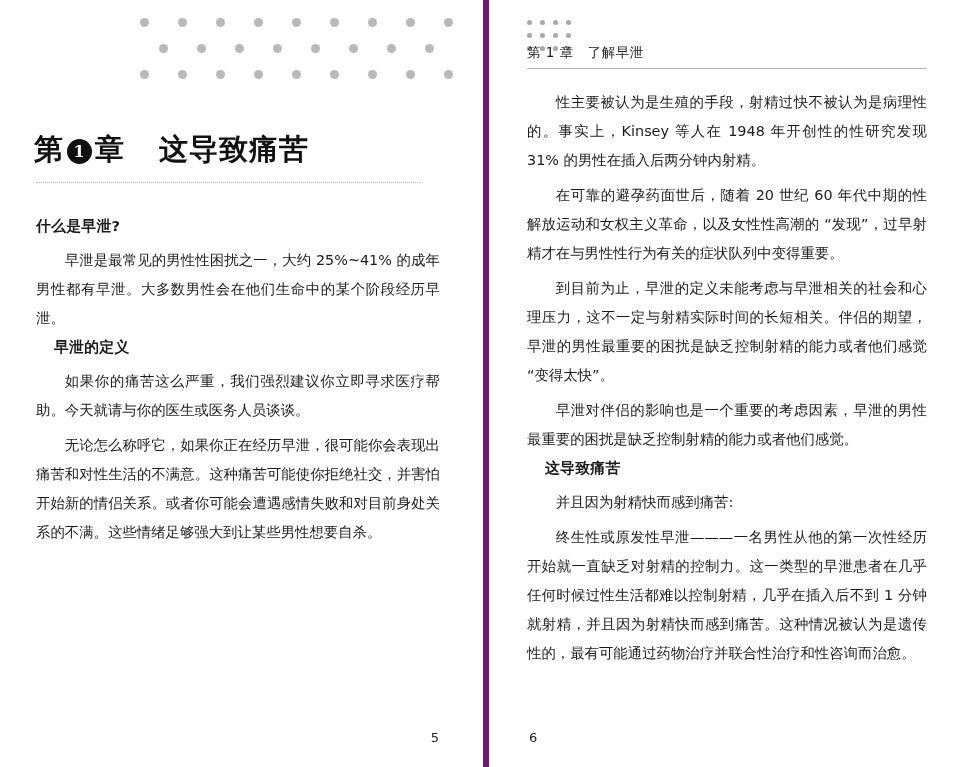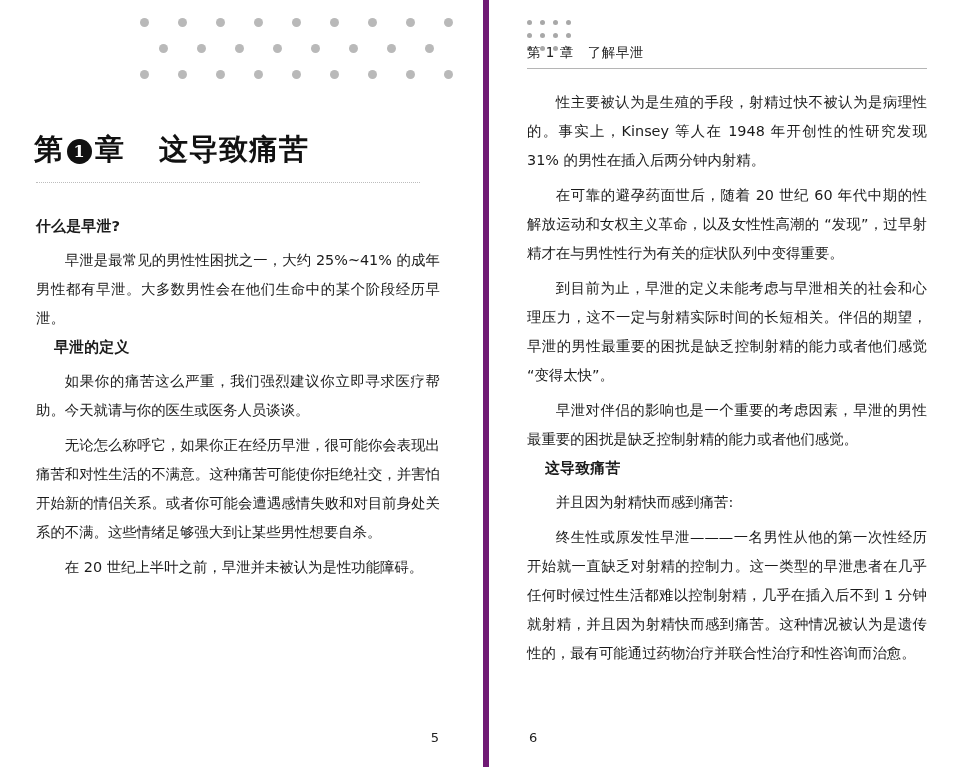--- a/index.html
+++ b/index.html
@@ -218,21 +218,20 @@
     </div>
 
     <div class="title-rule"></div>
 
     <div class="body-col body-left" id="leftBody">
         <h3 class="sub">什么是早泄?</h3>
         <p class="para">早泄是最常见的男性性困扰之一，大约 25%~41% 的成年男性都有早泄。大多数男性会在他们生命中的某个阶段经历早泄。</p>
         <h3 class="sub indent sub-gap-top">早泄的定义</h3>
         <p class="para">如果你的痛苦这么严重，我们强烈建议你立即寻求医疗帮助。今天就请与你的医生或医务人员谈谈。</p>
         <p class="para">无论怎么称呼它，如果你正在经历早泄，很可能你会表现出痛苦和对性生活的不满意。这种痛苦可能使你拒绝社交，并害怕开始新的情侣关系。或者你可能会遭遇感情失败和对目前身处关系的不满。这些情绪足够强大到让某些男性想要自杀。</p>
-        <p class="para">在 20 世纪上半叶之前，早泄并未被认为是性功能障碍。</p>
       </div>
 
     <div class="page-number left">5</div>
   </div>
 
   <div class="page page-right">
 
     <div class="dot-block" id="dotBlockRight">
         <span class="dot" style="left: 0px; top: 0px;"></span>
         <span class="dot" style="left: 13px; top: 0px;"></span>

